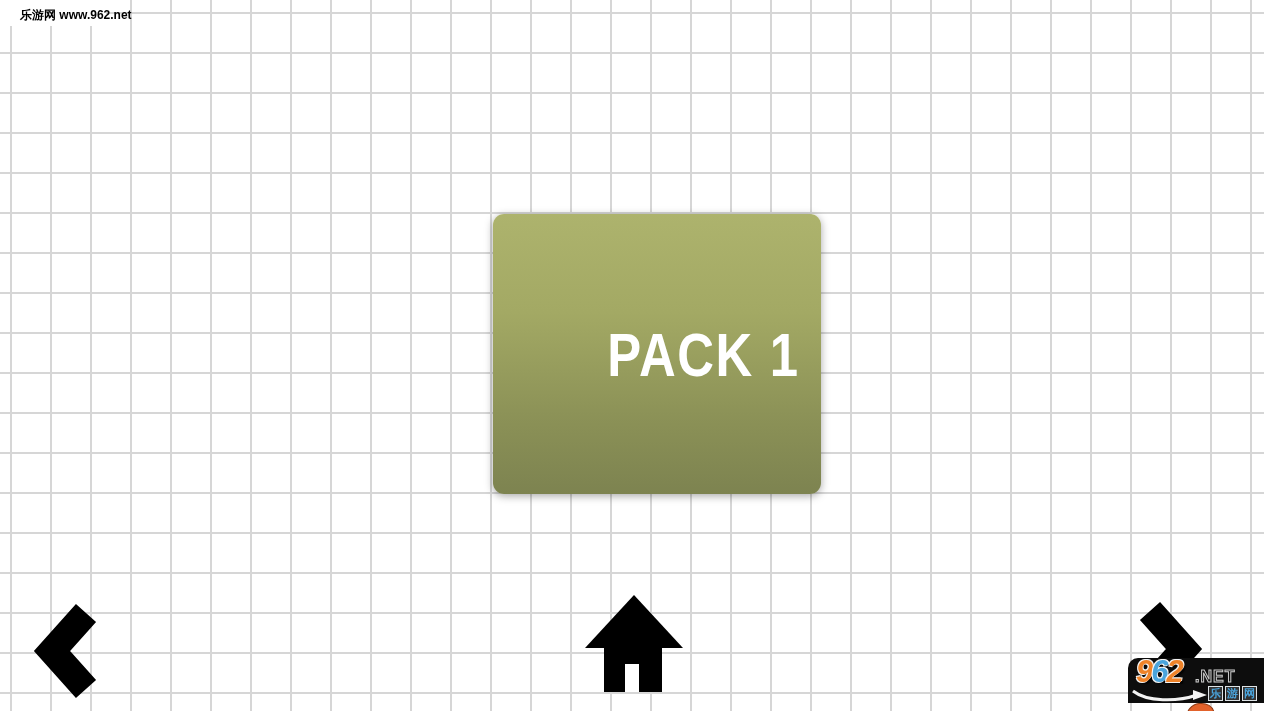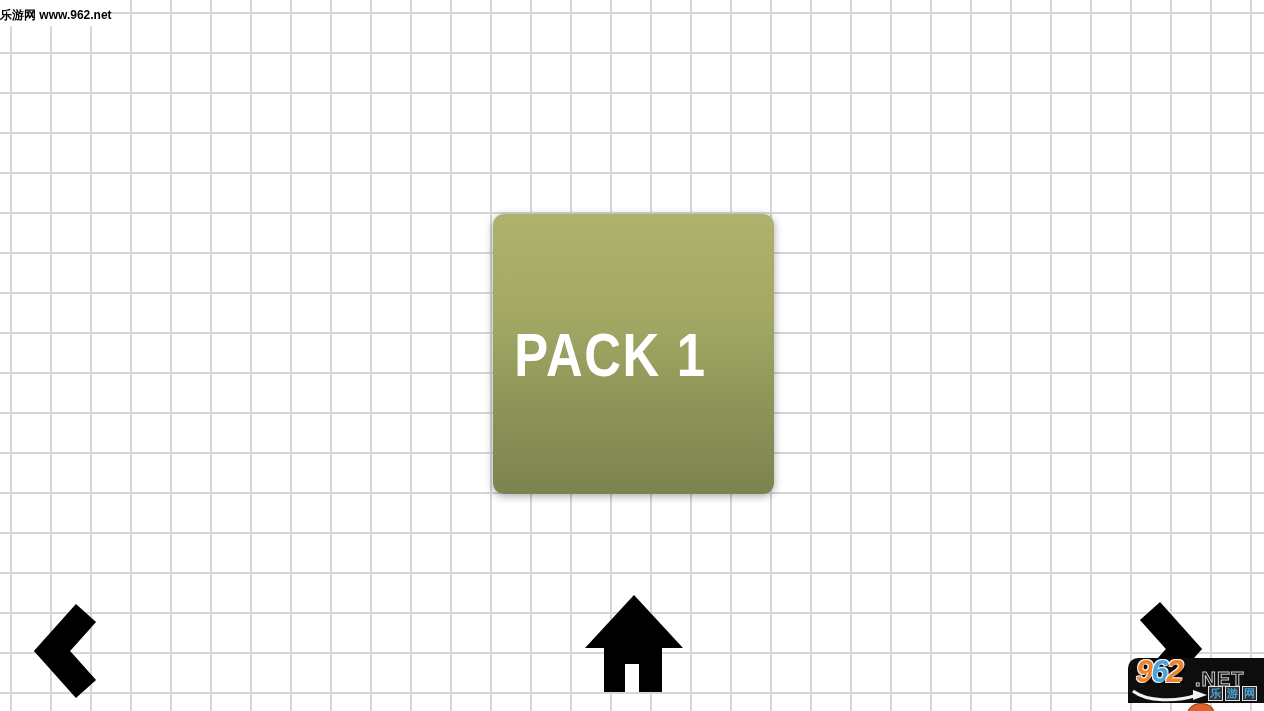--- a/index.html
+++ b/index.html
@@ -16,34 +16,34 @@
     background-size: 40px 40px;
     background-position: 10px 12px;
     overflow: hidden;
   }
 
   
   .top-watermark {
     position: absolute; left: 0; top: 0;
     width: 106px; height: 26px; box-sizing: border-box;
     background: #ffffff;
-    padding: 7px 0 0 0;
+    padding: 7px 0 0 20px;
     font-weight: bold; font-size: 12px; color: #000;
     white-space: nowrap;
     z-index: 3;
   }
 
   
   .pack-button {
     position: absolute; left: 493px; top: 214px;
-    width: 281px; height: 280px;
+    width: 328px; height: 280px;
     border-radius: 11px;
     background: linear-gradient(to bottom, #adb36d 0%, #a3a964 35%, #8a9056 75%, #7d8350 100%);
     box-shadow: 0 2px 9px rgba(0,0,0,0.35);
-    display: flex; align-items: center; justify-content: flex-start;
+    display: flex; align-items: center; justify-content: flex-end;
     cursor: pointer;
   }
   .pack-label {
     font-weight: bold; font-size: 62px; color: #ffffff;
     letter-spacing: 2px;
     transform: scaleX(0.82);
     white-space: pre;
   }
 
   
@@ -64,21 +64,21 @@
   .digit {
     font-style: italic; font-weight: bold; font-size: 31px;
     letter-spacing: -2px;
     text-shadow: -1px -1px 0 #f4f4f4, 1px -1px 0 #f4f4f4,
                  -1px 1px 0 #f4f4f4, 2px 2px 1px rgba(0,0,0,0.7);
   }
   .digit-orange { color: #ef8329; }
   .digit-blue   { color: #4aa4dc; }
   .tld {
     position: absolute; left: 67px; top: 10px;
-    font-weight: bold; font-size: 20px; letter-spacing: 1px;
+    font-weight: bold; font-size: 16px; letter-spacing: 1px;
     color: rgba(30,30,30,0.35);
     -webkit-text-stroke: 1px #c9c9c9;
   }
   .swoosh { position: absolute; left: 3px; top: 31px; }
   .site-name { position: absolute; left: 80px; top: 28px; display: flex; gap: 2px; }
   .site-name-char {
     display: inline-block; min-width: 13px; height: 13px; line-height: 13px;
     text-align: center; font-weight: bold; font-size: 11px;
     color: #4aa4dc;
     border: 1px solid #dde3e6; background: rgba(255,255,255,0.16);

